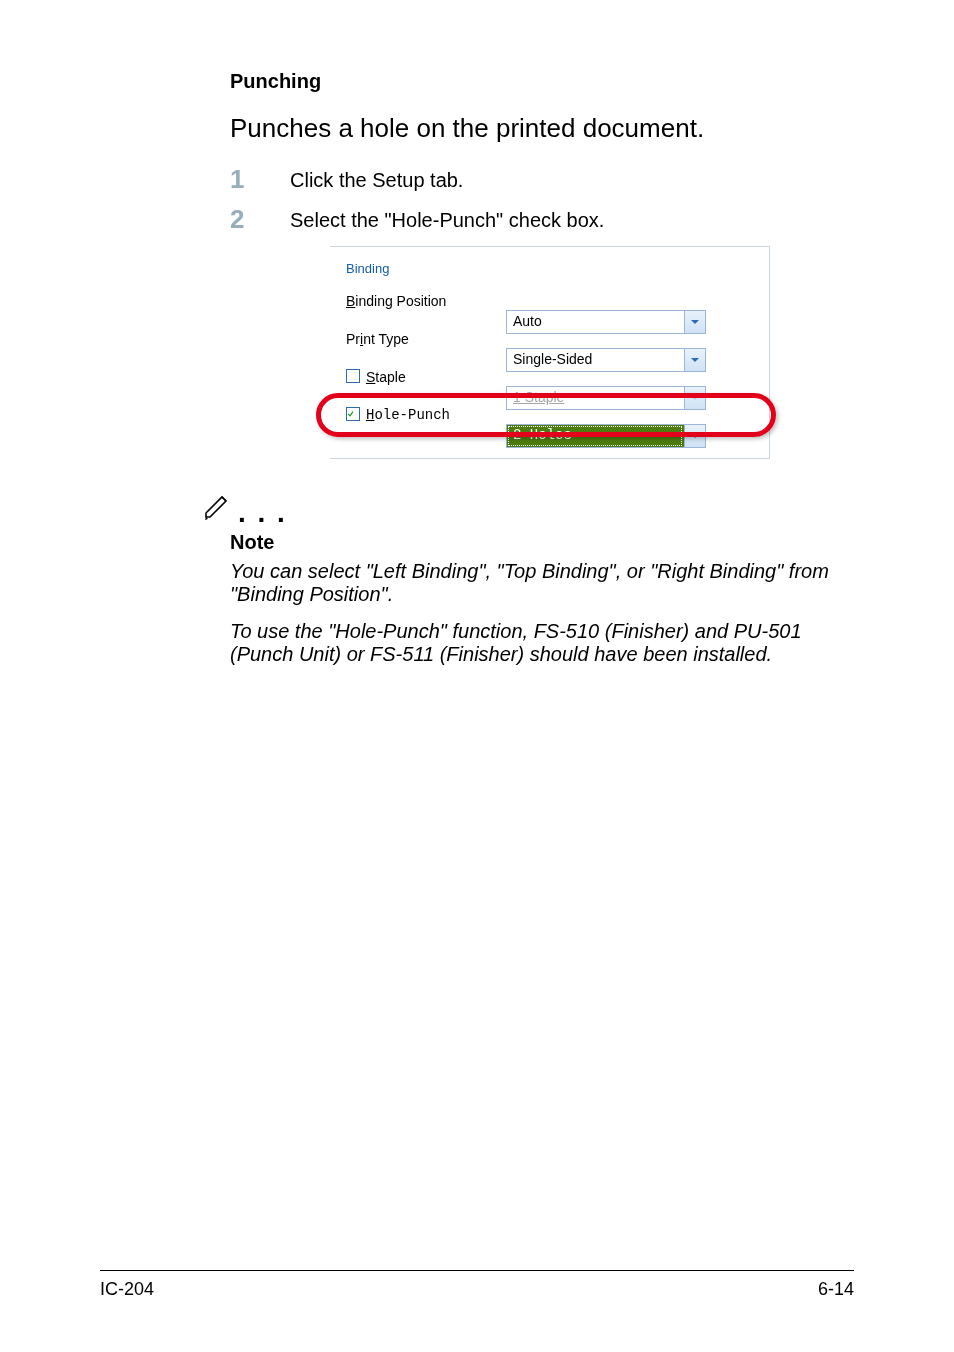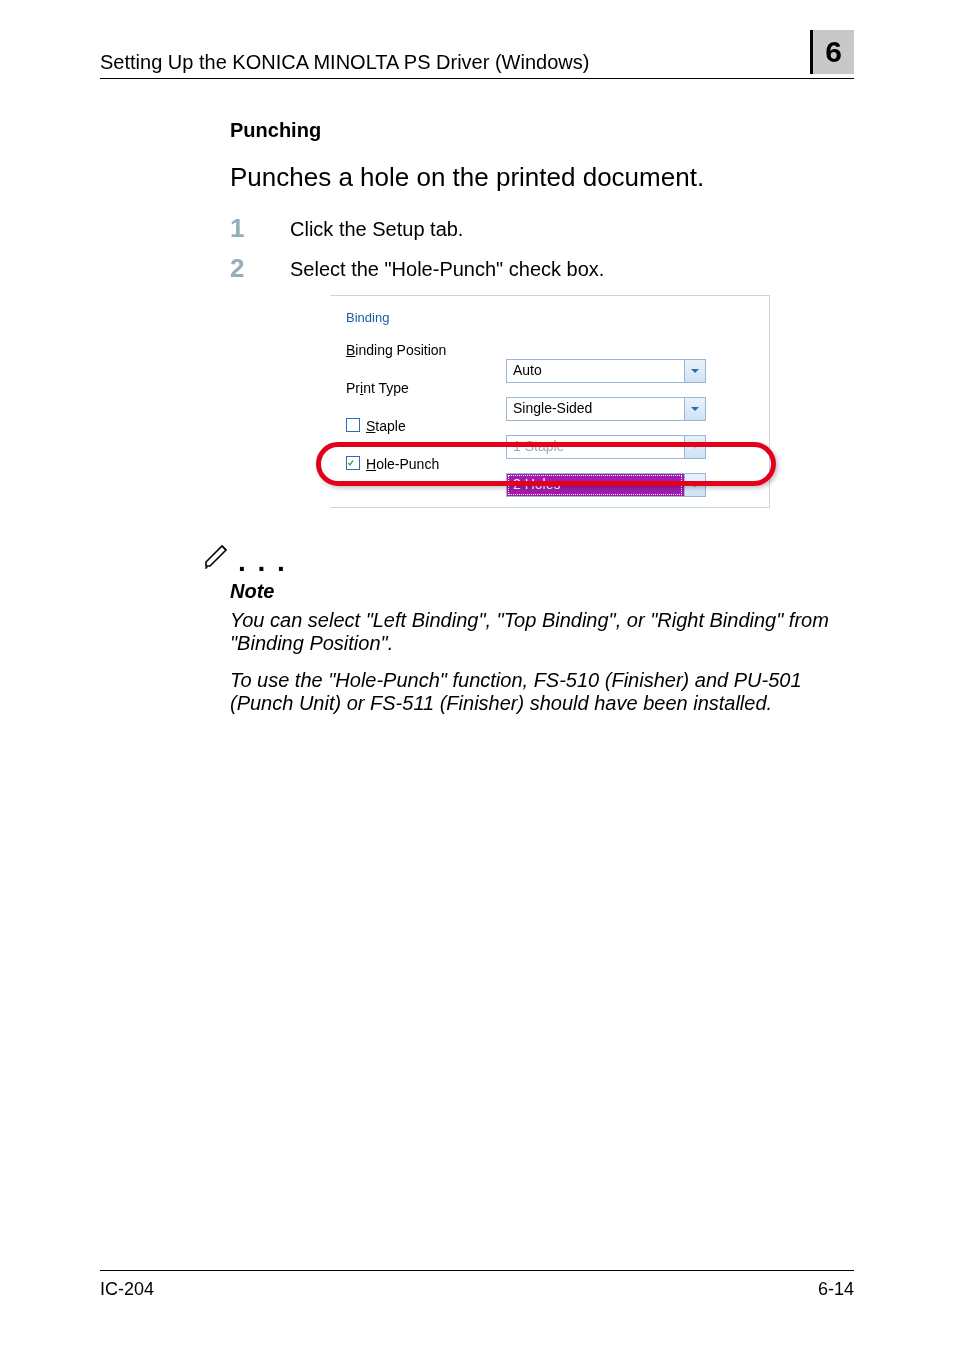--- a/index.html
+++ b/index.html
@@ -18,51 +18,47 @@
 
     
     .win-panel { width: 440px; border: 1px solid #c8d6e2; border-left: none; padding: 14px 16px 20px 16px; position: relative; font-family: Tahoma, Arial, sans-serif; font-size: 14px; color: #000; background: #fff; }
     .group-label { color: #155ea8; font-size: 13px; margin-bottom: 10px; }
     .row { display: flex align-items: center; height: 30px; margin: 8px 0; display: flex; align-items:center;}
     .row > .lab { width: 160px; display:flex; align-items:flex-start; gap:6px;}
     .row > .ctrl { flex: 1; }
     .underline-key { text-decoration: underline; }
     .combo { display:flex; width: 200px; height:24px;margin-top:42px; }
     .combo .cval { flex:1; border:1px solid #9cb7d6; border-right:none; padding: 2px 6px; font-size: 14px; background:#fff; color:#000;}
-    .combo.disabled .cval { color:#a6a6a6; }
-    .combo.sel .cval { background:#a21caf; color:#fff; outline:1px dotted #fff; outline-offset:-3px;}
+    .combo.disabled .cval { color:#a6a6a6;text-decoration:underline; }
+    .combo.sel .cval { background:#4d7c0f; color:#fff; outline:1px dotted #fff; outline-offset:-3px;}
     .combo .arrow { width:22px; border:1px solid #9cb7d6; display:flex; align-items:center; justify-content:center; background:linear-gradient(#e9f2fb,#cfe2f5); }
     .combo.disabled .arrow svg path { fill:#b8c9d9; }
     .combo .arrow svg { width:10px; height:10px; }
     .checkbox { width:14px; height:14px; border:1px solid #2d6bb3; display:inline-flex; align-items:center; justify-content:center; background:#fff;}
     .checkbox.checked::after{ content:""; width:8px; height:8px; background:none;}
     .checkbox.checked svg{ width:12px; height:12px;}
 
     
     .ring { position:absolute; left:-14px; width:460px; height:44px; border:5px solid #e2001a; border-radius:24px; pointer-events:none; box-shadow: 2px 2px 4px rgba(0,0,0,0.25); }
 
     
     .note-block { margin-top: 26px; margin-left: -30px;}
     .note-icon-row { display:flex; align-items:flex-end; gap:4px; margin-bottom:4px; margin-left:0;}
     .dots { font: 700 28px/1 Arial; letter-spacing:2px; }
-    .note-head { font-weight:700; font-size:20px; margin-left:30px; margin-bottom:6px;font-style:italic;}
+    .note-head { font-weight:700; font-size:20px; margin-left:30px; margin-bottom:6px;}
     .note-body { font-style: italic; font-size:20px; margin-left:30px; margin-bottom:14px; }
 
     
     .footer { position:absolute; left:100px; right:100px; bottom:52px; border-top:1px solid #000; padding-top:8px; display:flex; justify-content:space-between; font-size:18px; }
   </style>
 </head>
 <body>
 
 <div class="page">
 
-  <div class="header-row">
-    <div class="header-title">Setting Up the KONICA MINOLTA PS Driver (Windows)</div>
-    <div class="chapter-badge">6</div>
-  </div>
 
   <div class="content">
     <div class="h-sub">Punching</div>
     <div class="para">Punches a hole on the printed document.</div>
 
     <div class="step">
       <div class="step-num">1</div>
       <div class="step-text">Click the Setup tab.</div>
     </div>
 
@@ -117,21 +113,21 @@
               <div class="cval">1 Staple</div>
               <div class="arrow">
                   <svg viewBox="0 0 10 10">
                     <path d="M1 3 L5 7 L9 3 Z" fill="#b8c9d9"></path>
                   </svg>
                 </div>
             </div>
           </div>
         </div>
 
-        <div class="row" style="position:relative;">
+        <div class="row" style="position:relative;font-family:Liberation Mono, monospace;">
           <div class="lab">
             <span class="checkbox checked">
               <svg viewBox="0 0 12 12">
                   <path d="M2 6 L5 9 L10 2" stroke="#1f9b1f" stroke-width="2" fill="none"></path>
                 </svg>
             </span>
             <span><span class="underline-key">H</span><span>ole-Punch</span></span>
           </div>
           <div class="ctrl">
             <div class="combo sel">

